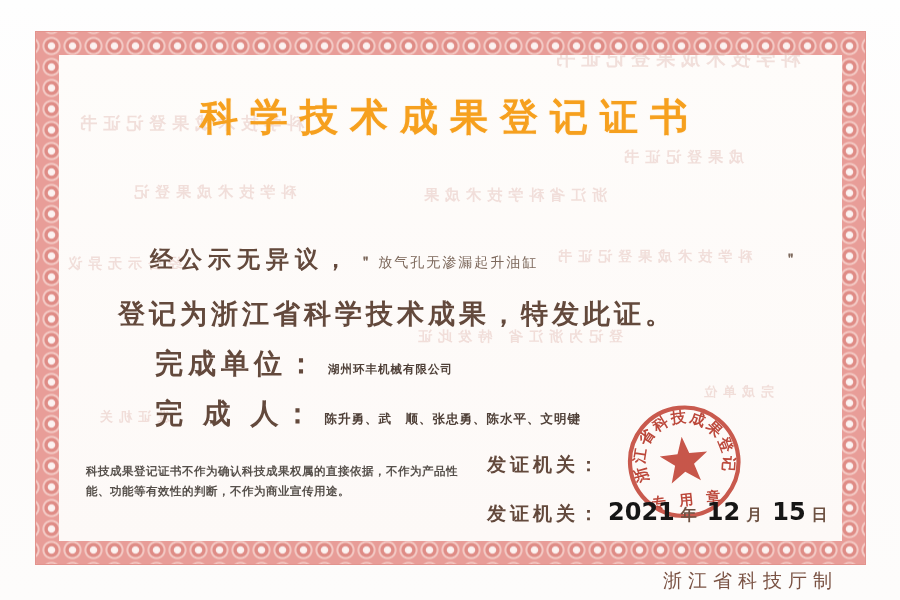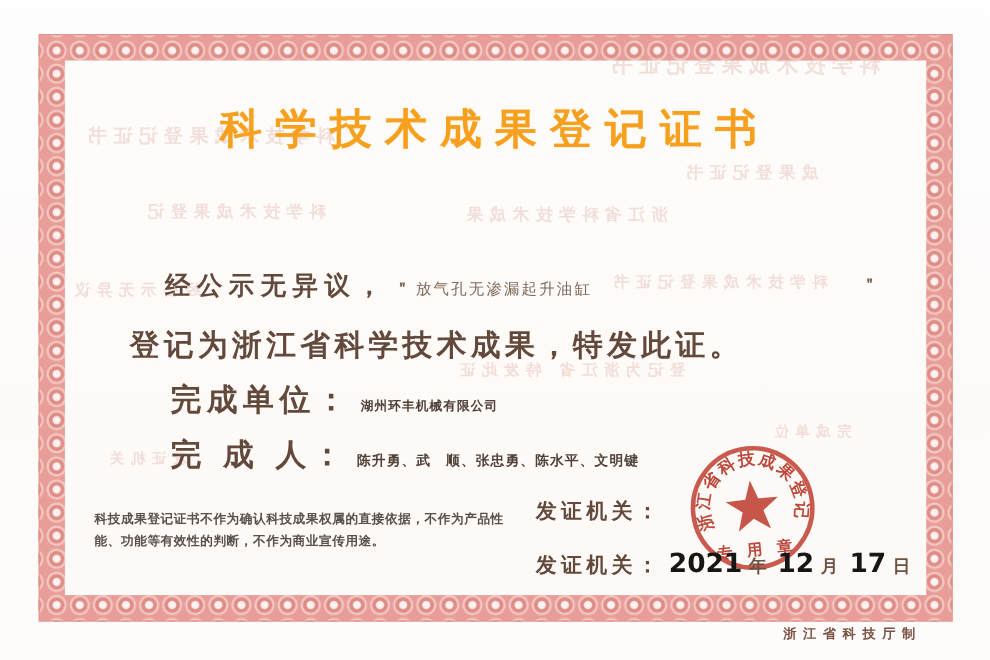--- a/index.html
+++ b/index.html
@@ -72,21 +72,21 @@
   .date-label { font-size:19px; letter-spacing:4px; }
   .date-num { font-size:24px; font-weight:bold; color:#161616; font-family:"DejaVu Sans", sans-serif; }
   .date-unit { font-size:16px; color:#6d5142; font-family:"DejaVu Serif", serif; font-weight:bold; }
   .sp6 { margin-left:6px; } .sp10 { margin-left:10px; }
 
   .seal {
     position:absolute; left:612px; top:396px; width:146px; height:146px;
     transform:rotate(-6deg); z-index:3; opacity:0.92; pointer-events:none;
   }
   .maker {
-    position:absolute; right:62px; top:568px; font-size:12px; font-weight:bold;
+    position:absolute; right:62px; top:568px; font-size:19px; font-weight:normal;
     letter-spacing:6px; color:#7a5243; font-family:"DejaVu Serif", serif;
   }
 </style>
 </head>
 <body>
 
 <div class="page">
 
   <div class="ghost-layer" id="ghost-layer">
       <span class="ghost" style="left: 550px; top: 46px; font-size: 19px;">科学技术成果登记证书</span>
@@ -124,21 +124,21 @@
 
     <div class="field-row row-people">
       <span class="ink field-label">完 成 人：</span><span class="field-value-sm" style="font-size:12.5px">陈升勇、武　顺、张忠勇、陈水平、文明键</span>
     </div>
 
     <div class="disclaimer">科技成果登记证书不作为确认科技成果权属的直接依据，不作为产品性能、功能等有效性的判断，不作为商业宣传用途。</div>
 
     <div class="authority-row ink">发证机关：</div>
 
     <div class="date-row">
-      <span class="ink date-label">发证机关：</span><span class="date-num sp6">2021</span><span class="date-unit sp6">年</span><span class="date-num sp10">12</span><span class="date-unit sp6">月</span><span class="date-num sp10">17</span><span class="date-unit sp6">日</span>
+      <span class="ink date-label">发证机关：</span><span class="date-num sp6">2021</span><span class="date-unit sp6">年</span><span class="date-num sp10">12</span><span class="date-unit sp6">月</span><span class="date-num sp10">15</span><span class="date-unit sp6">日</span>
     </div>
 
     <svg class="seal" viewBox="0 0 140 140">
       <defs>
         <path id="sealArc" d="M 34.3 76 A 38 38 0 1 1 105.7 76" fill="none"></path>
       </defs>
       <circle cx="70" cy="63" r="52" fill="none" stroke="#be3a2b" stroke-width="4" opacity="0.9"></circle>
       <polygon points="70,39 75.64,55.23 92.83,55.58 79.13,65.97 84.11,82.42 70,72.6 55.89,82.42 60.87,65.97 47.17,55.58 64.36,55.23" fill="#be3a2b" opacity="0.92"></polygon>
       <text fill="#b73a2c" font-size="14.5" font-weight="bold" font-family="DejaVu Sans, sans-serif" letter-spacing="2">
         <textPath href="#sealArc" startOffset="50%" text-anchor="middle">浙江省科技成果登记</textPath>

